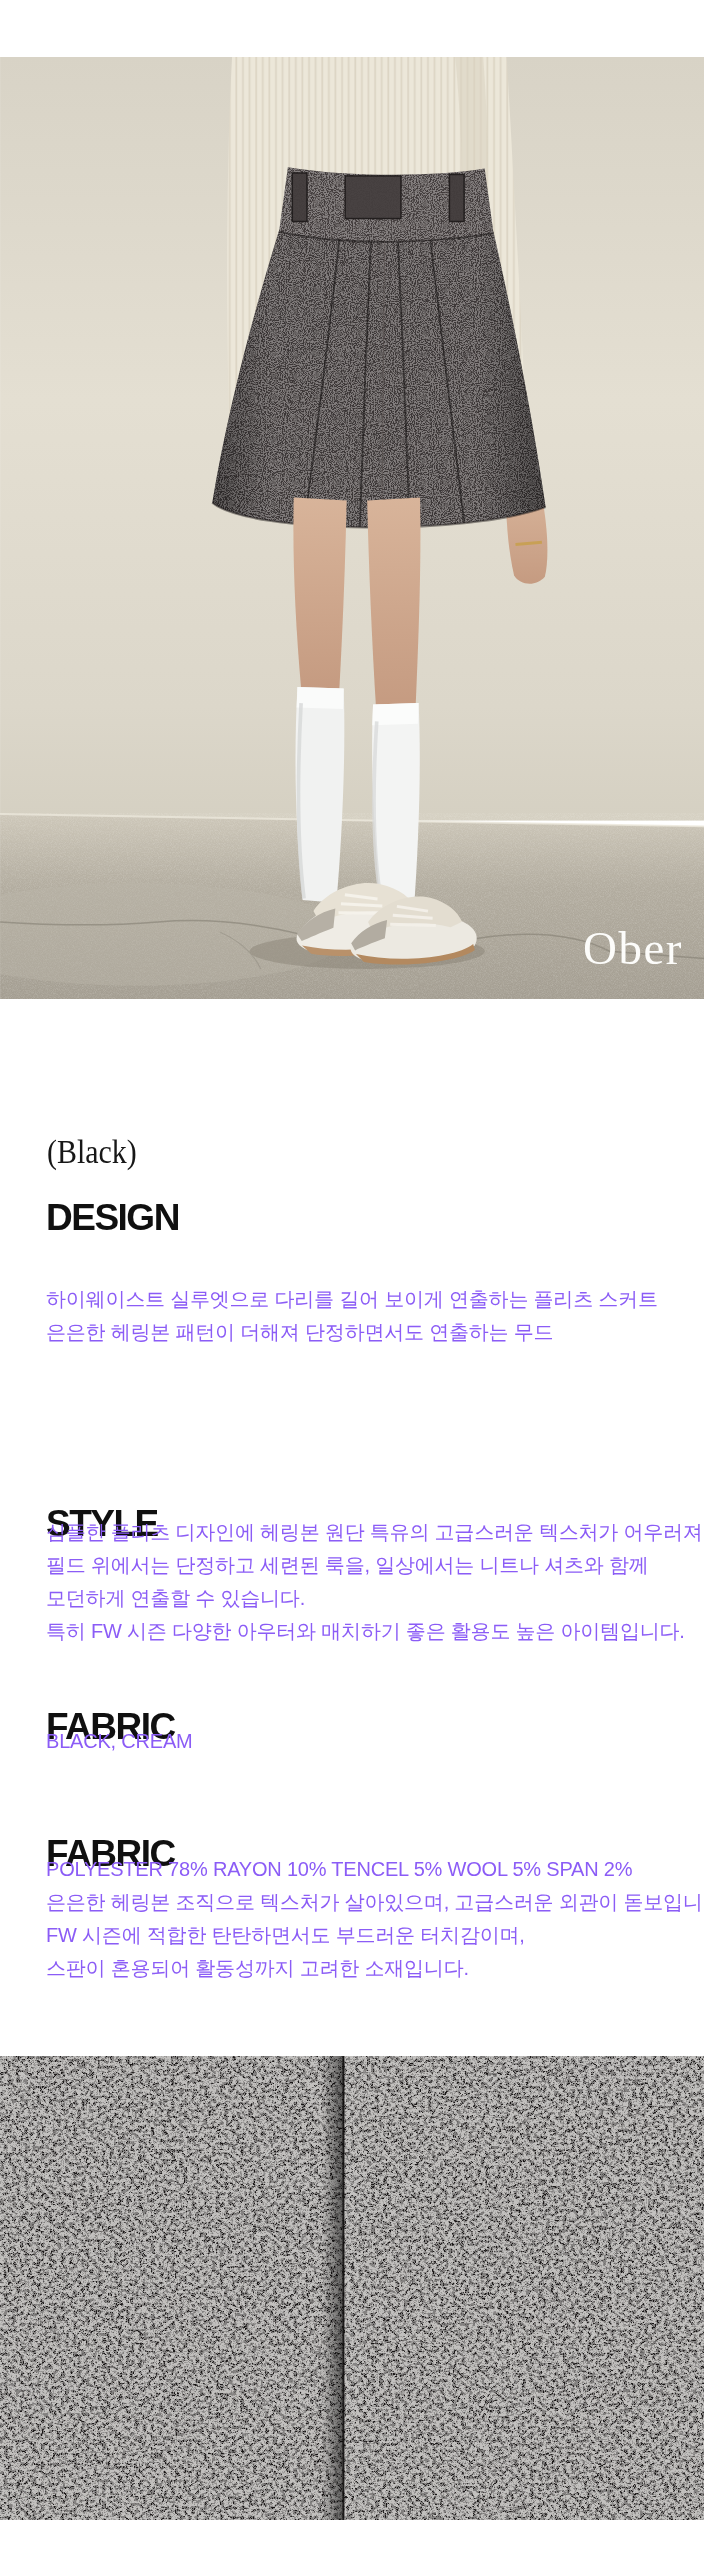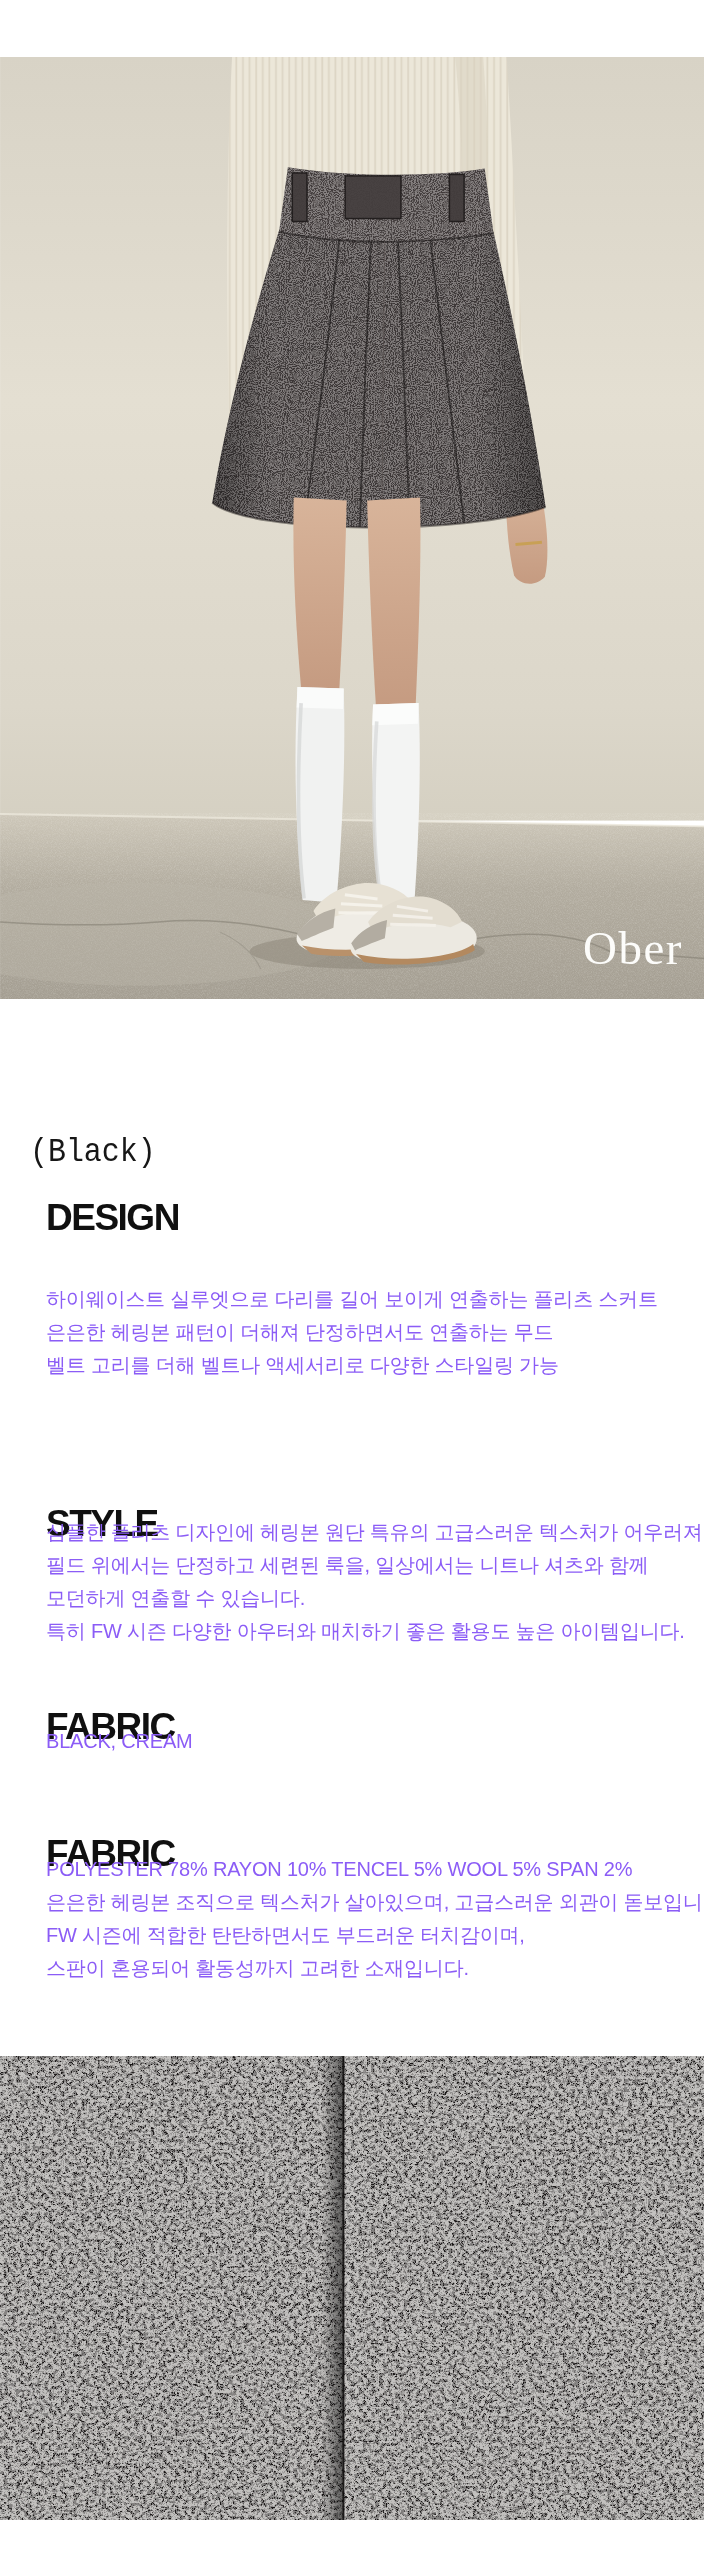--- a/index.html
+++ b/index.html
@@ -3,21 +3,21 @@
 <meta charset="utf-8">
 <style>
   html,body{margin:0;padding:0;background:#fff;}
   .page{position:relative;width:705px;height:2576px;background:#ffffff;overflow:hidden;
         font-family:"Liberation Sans",sans-serif;}
   .hero{position:absolute;left:0;top:57px;width:560px;height:942px;}
   .fabric-photo{position:absolute;left:0;top:2056px;width:705px;height:464px;}
   .product-title{position:absolute;left:46px;top:1068px;font-family:"Liberation Serif",serif;
         font-size:50px;line-height:1;color:#141414;white-space:nowrap;}
   .product-title .squeeze{display:inline-block;transform:scaleX(.84);transform-origin:0 50%;}
-  .variant-label{position:absolute;left:30px;top:1135px;font-family:Liberation Mono, monospace;
+  .variant-label{position:absolute;left:47px;top:1135px;font-family:Liberation Serif, serif;
         font-size:34px;line-height:1;color:#171717;white-space:nowrap;}
   .variant-label .squeeze{display:inline-block;transform:scaleX(.88);transform-origin:0 50%;}
   .sec-heading{position:absolute;left:46px;font-size:37px;font-weight:bold;letter-spacing:-1.5px;
         line-height:1;color:#101010;white-space:nowrap;}
   .h-design{top:1168px}.h-style{top:1474px}.h-color{top:1677px}.h-fabric{top:1804px}
   .body-copy{position:absolute;left:46px;font-size:20px;line-height:33px;color:#8b5cf6;
         letter-spacing:-0.2px;white-space:nowrap;}
   .t-design{top:1283px}.t-style{top:1516px}.t-color{top:1725px}.t-fabric{top:1853px}
   svg{display:block}
 </style>
@@ -156,21 +156,20 @@
       <text x="930" y="1236" text-anchor="end" font-family="Liberation Serif, serif" font-size="64" letter-spacing="2" fill="#fcfcfa">Ober</text>
     </svg>
   </section>
 
   <div class="variant-label"><span class="squeeze">(Black)</span></div>
 
   <h2 class="sec-heading h-design">DESIGN</h2>
   <div class="body-copy t-design">
     <div>하이웨이스트 실루엣으로 다리를 길어 보이게 연출하는 플리츠 스커트</div>
     <div>은은한 헤링본 패턴이 더해져 단정하면서도 연출하는 무드</div>
-    <div>벨트 고리를 더해 벨트나 액세서리로 다양한 스타일링 가능</div>
   </div>
 
   <h2 class="sec-heading h-style">STYLE</h2>
   <div class="body-copy t-style">
     <div>심플한 플리츠 디자인에 헤링본 원단 특유의 고급스러운 텍스처가 어우러져,</div>
     <div>필드 위에서는 단정하고 세련된 룩을, 일상에서는 니트나 셔츠와 함께</div>
     <div>모던하게 연출할 수 있습니다.</div>
     <div>특히 FW 시즌 다양한 아우터와 매치하기 좋은 활용도 높은 아이템입니다.</div>
   </div>
 

